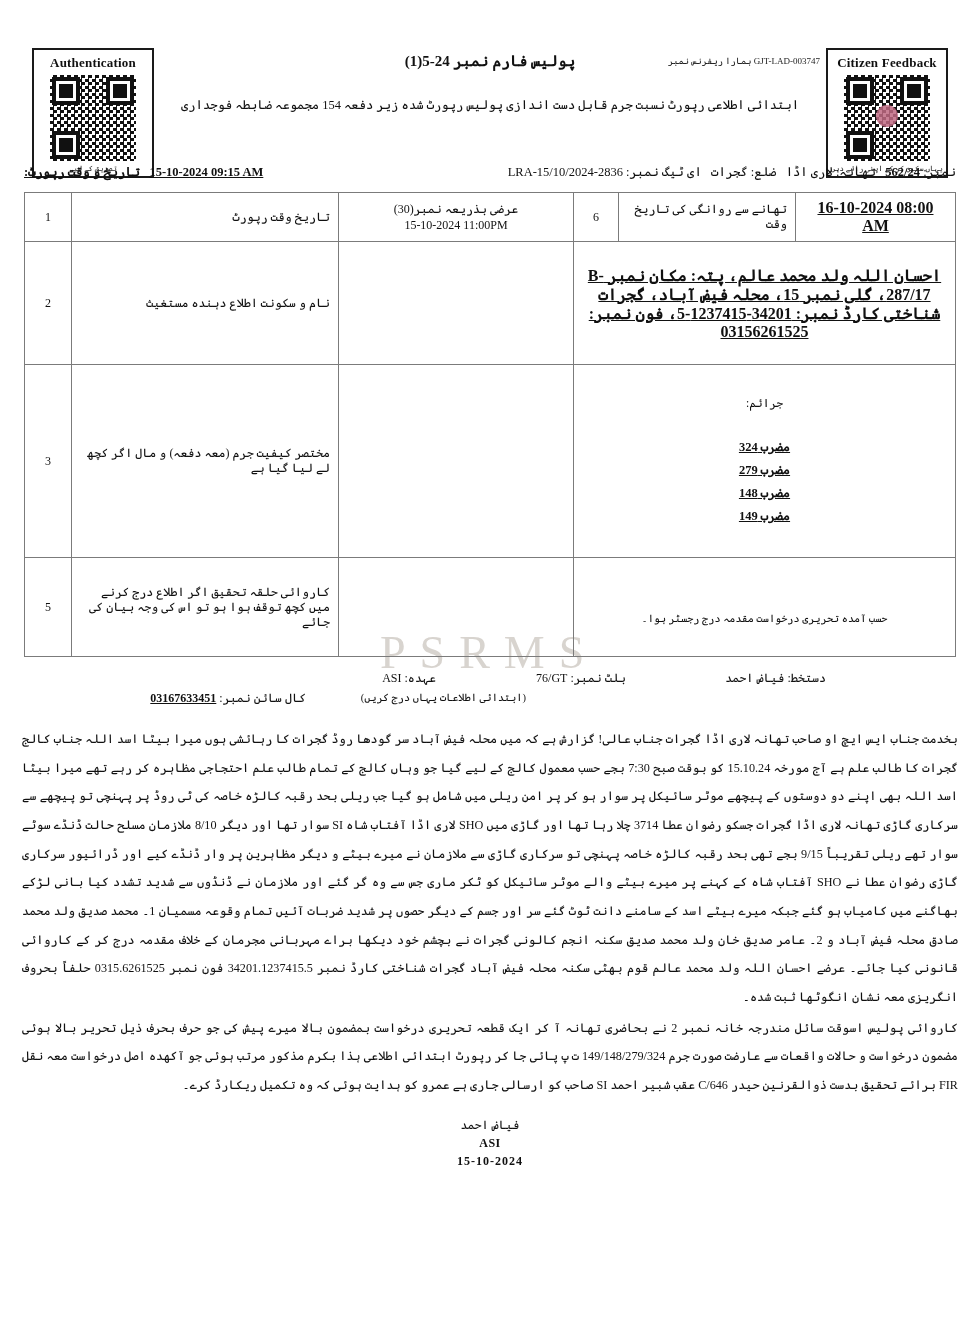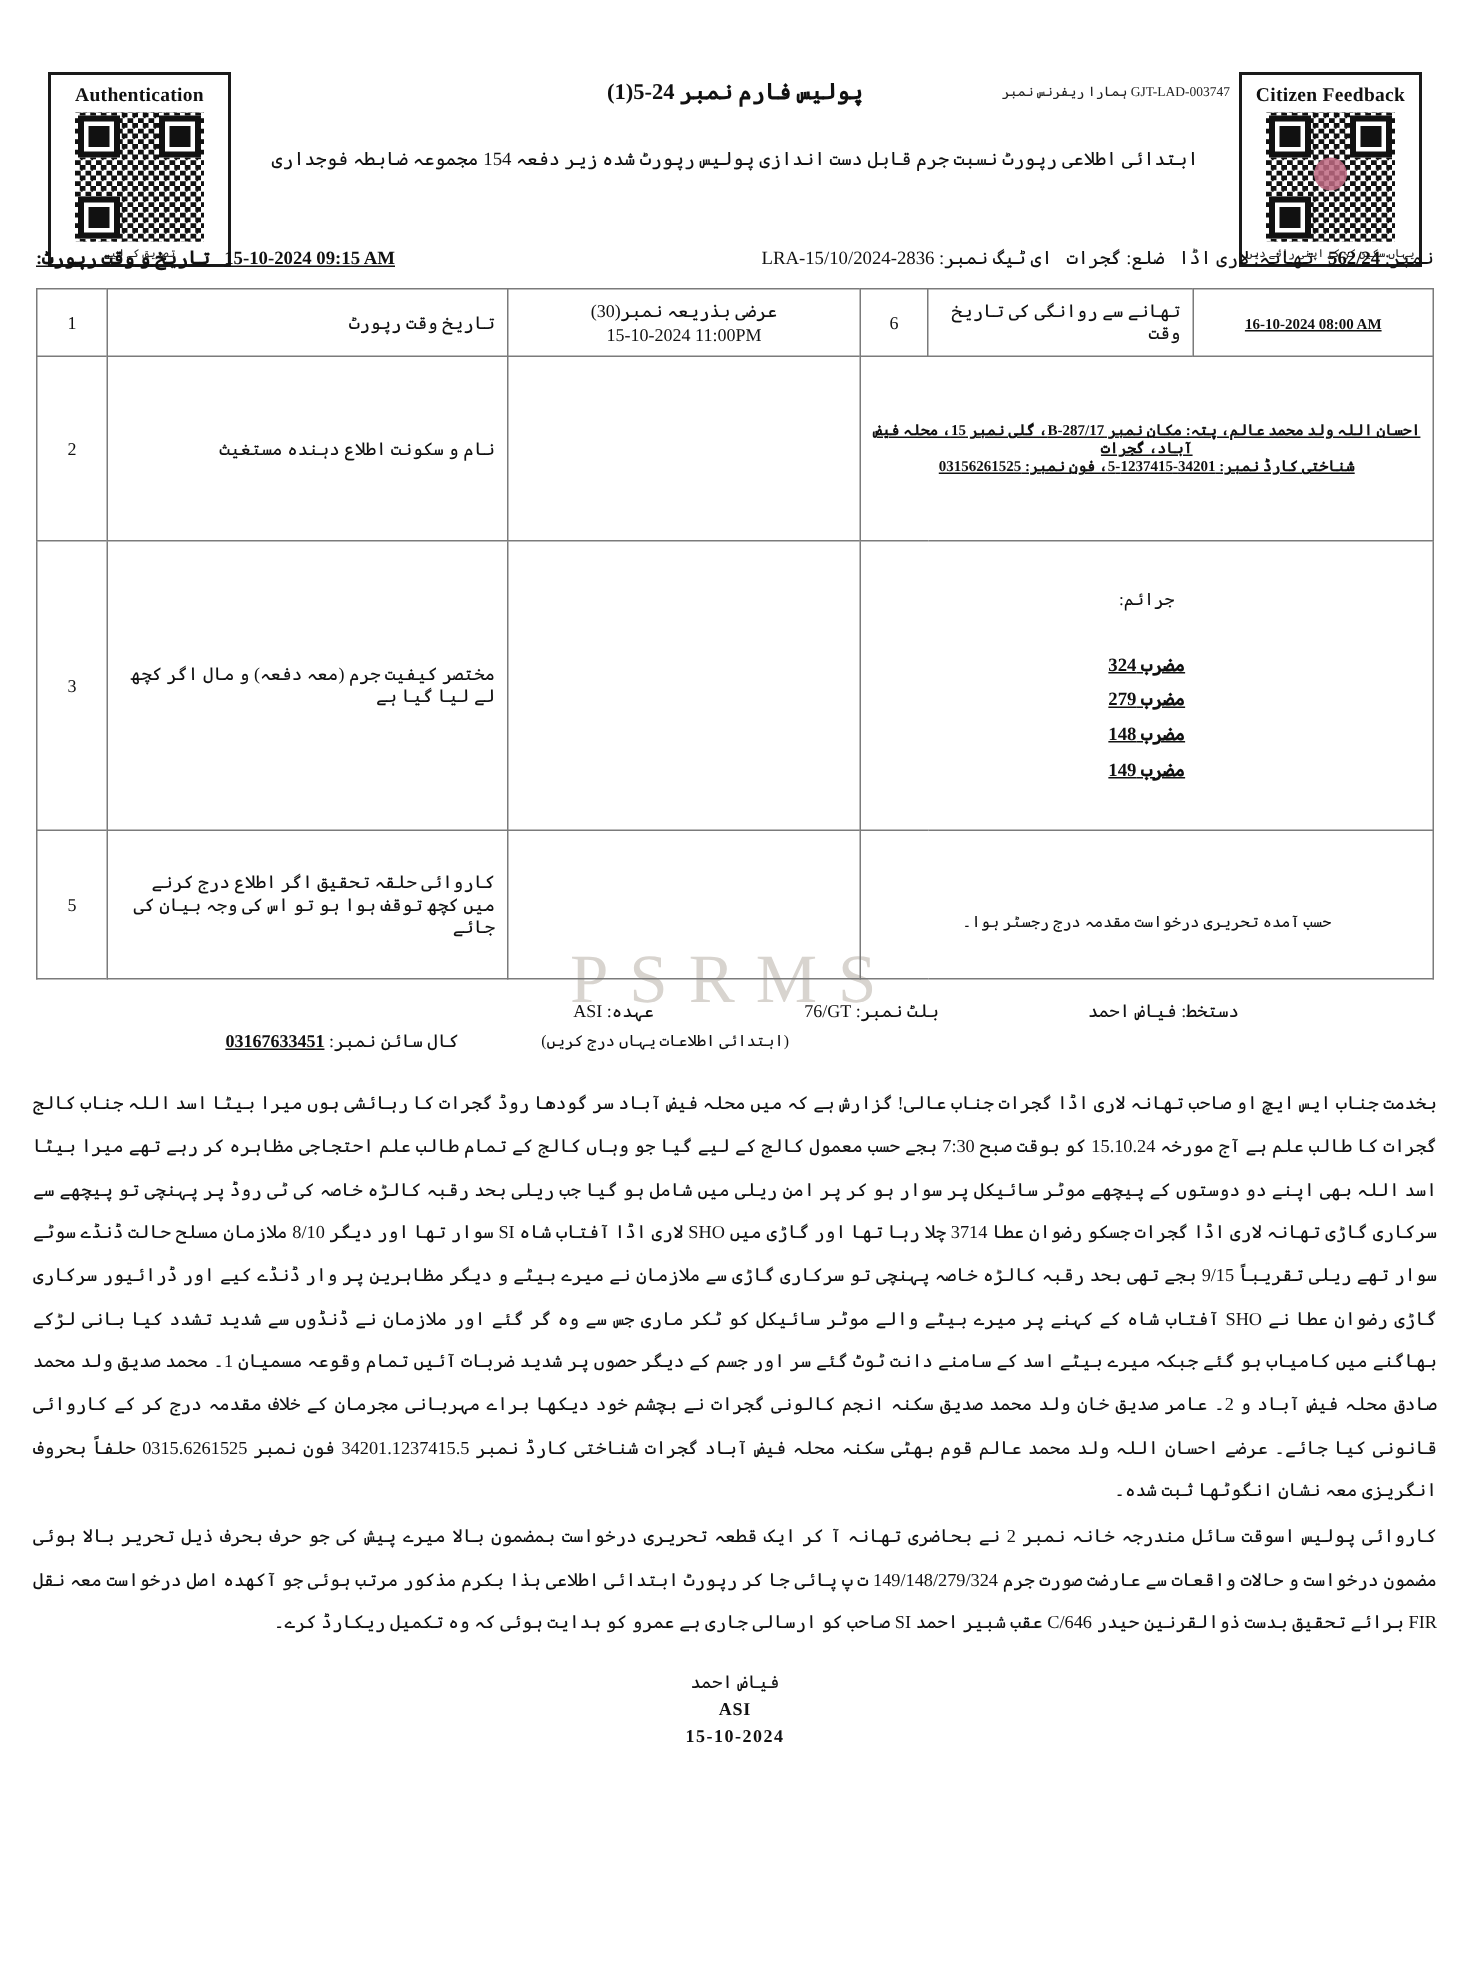--- a/index.html
+++ b/index.html
@@ -135,21 +135,21 @@
     font-size:12px;
     background:transparent;
   }
   .c-sr{width:30px;text-align:center;font-size:12px;font-family:"Liberation Serif",serif;}
   .c-label{width:250px;text-align:right;}
   .c-mid{width:218px;text-align:center;font-size:10.5px;line-height:1.35;}
   .c-num{width:28px;text-align:center;}
   .c-lab2{width:160px;text-align:right;}
   .c-val{text-align:center;}
 
-  .cell-underline{text-decoration:underline;font-weight:bold;font-size:10px;}
+  .cell-underline{text-decoration:underline;font-weight:bold;font-size:16px;}
   .row-tall td{height:180px;vertical-align:top;}
   .row-mid td{height:110px;vertical-align:top;}
   .row-5 td{height:86px;vertical-align:top;}
 
   .sections{
     margin-top:26px;
     text-align:center;
     line-height:1.85;
     font-size:12.5px;
   }

